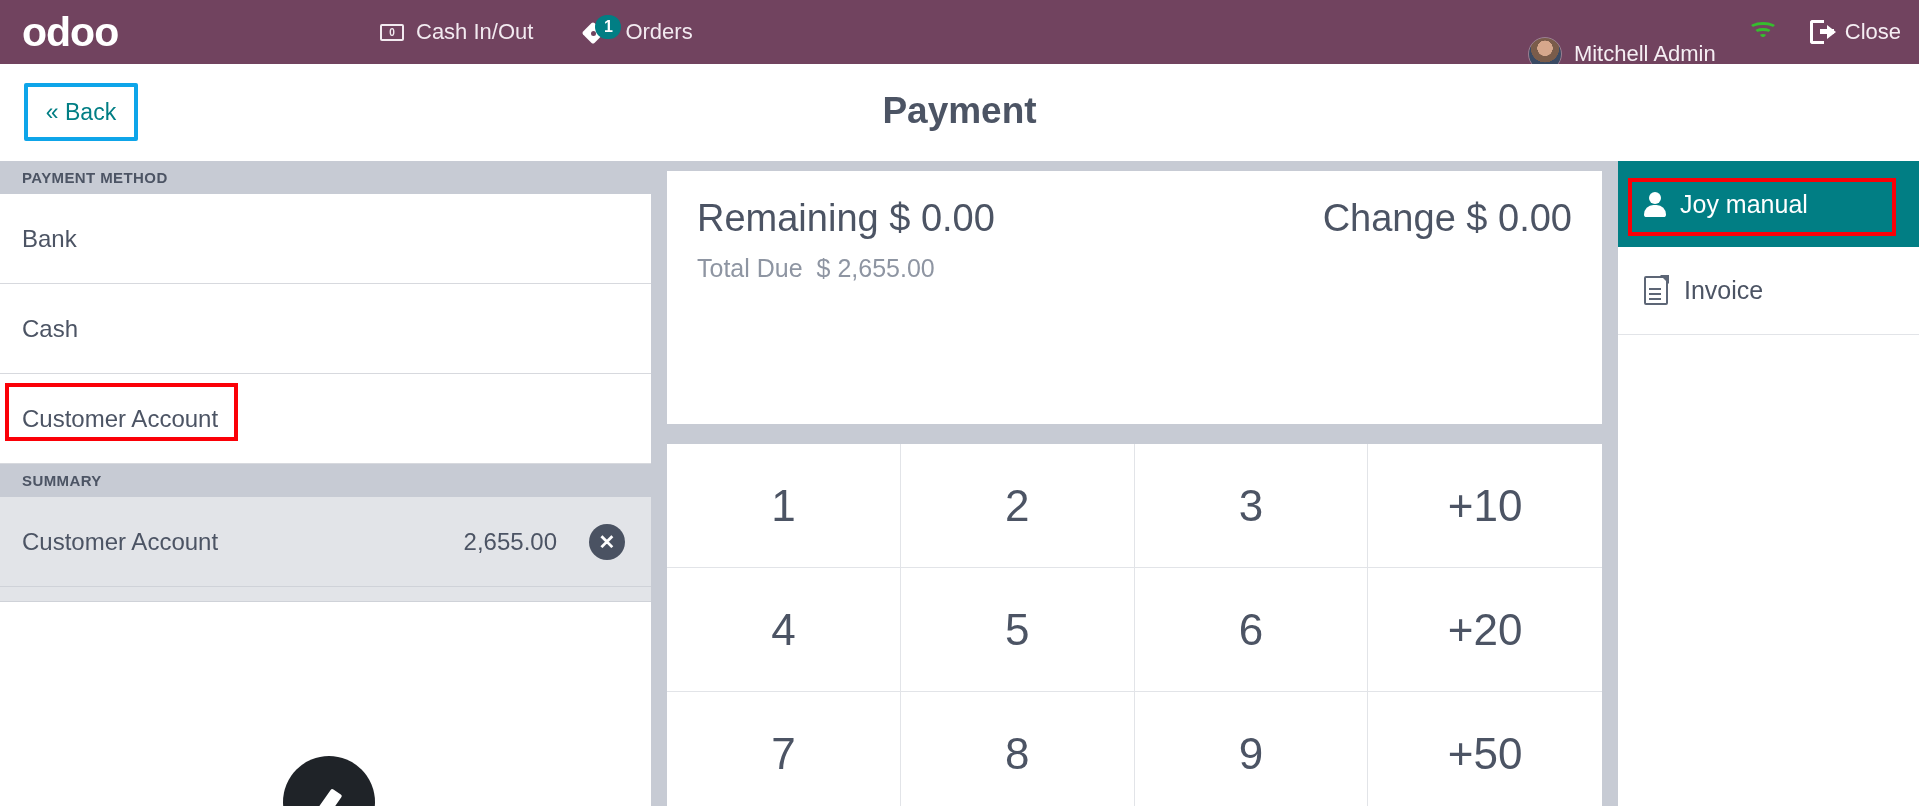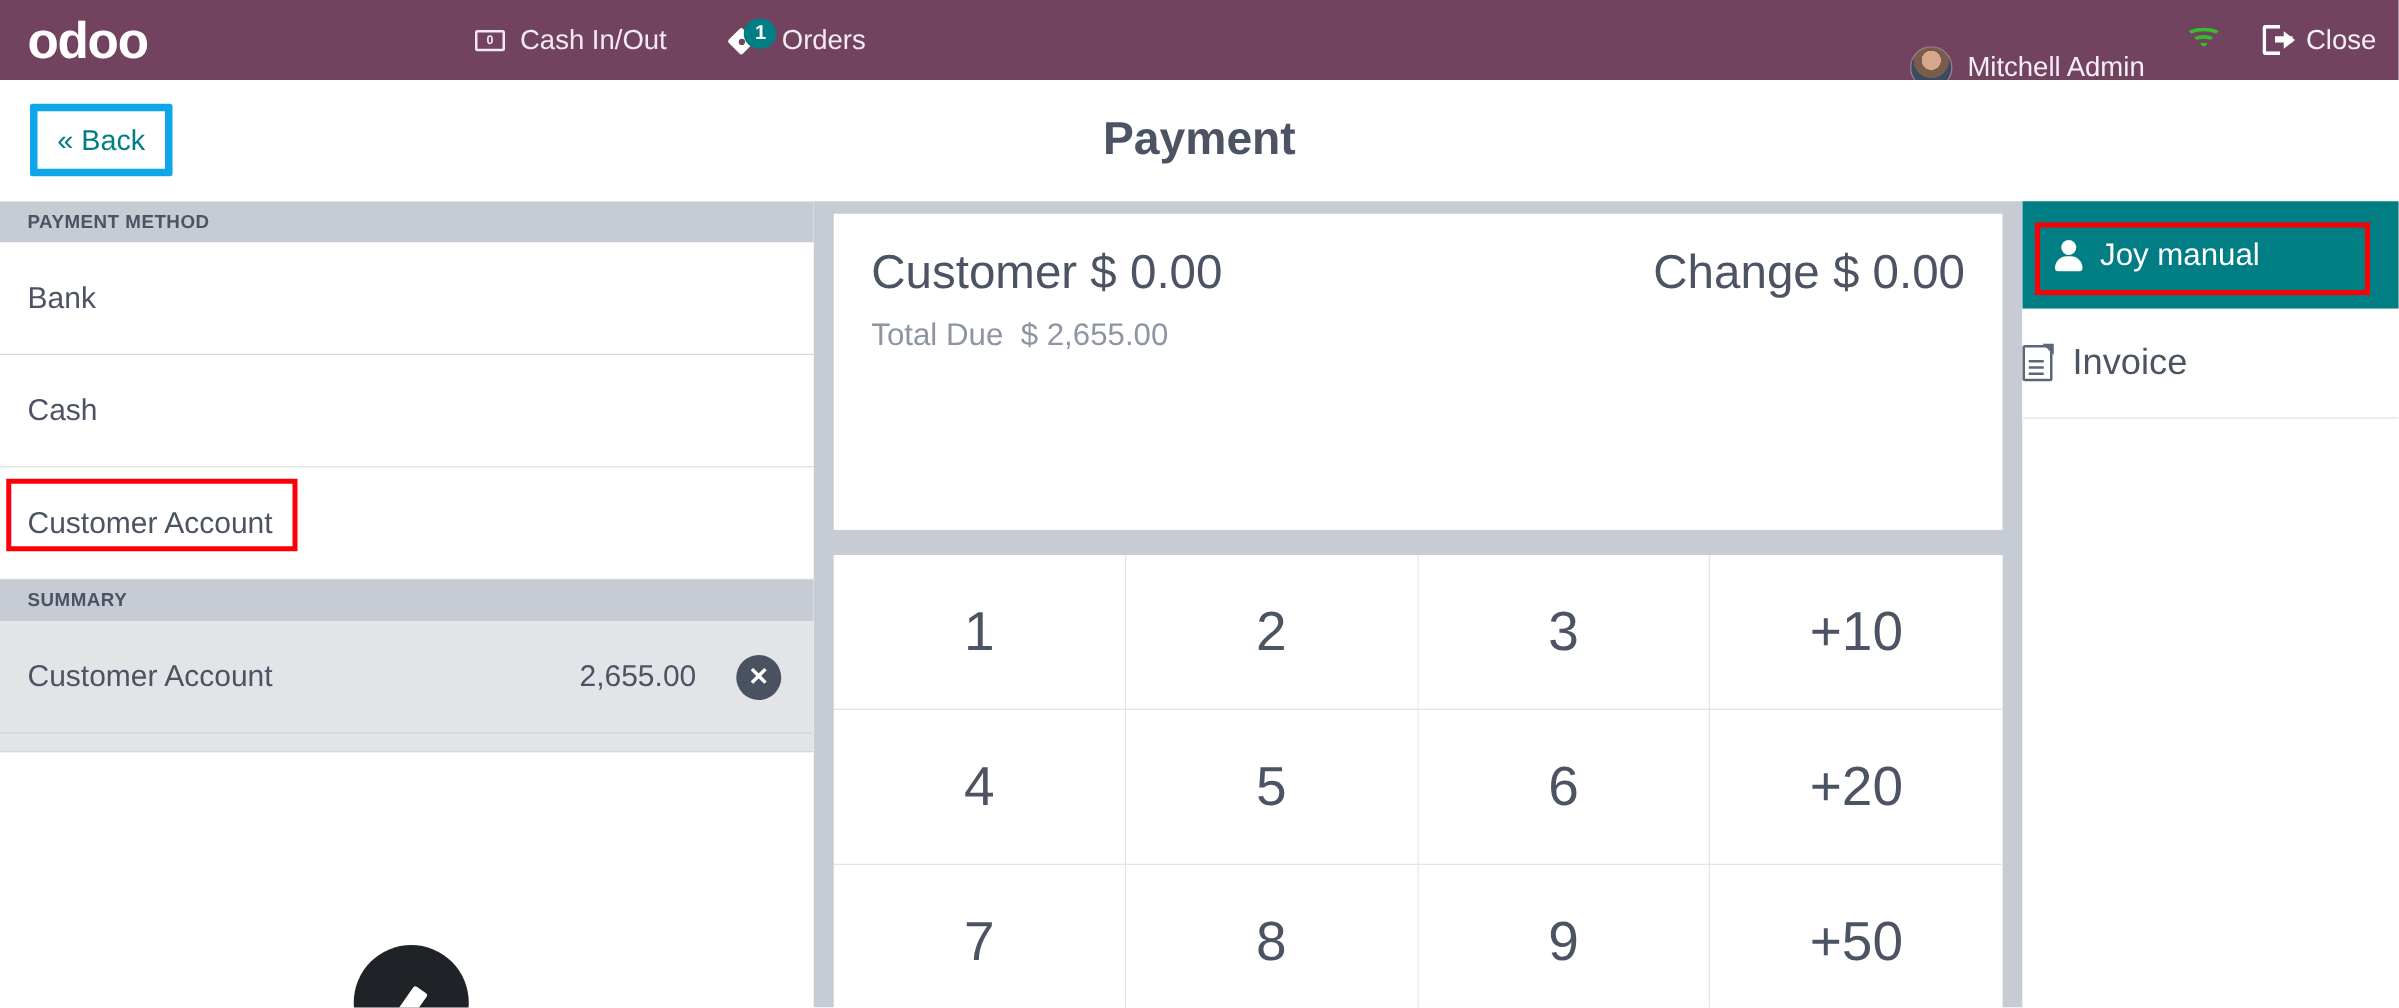--- a/index.html
+++ b/index.html
@@ -102,21 +102,21 @@
   .close-label { color: #f5eef3; font-size: 22px; }
 
   
   .subheader {
     position: absolute; left: 0; top: 64px; width: 1919px; height: 97px;
     background: #ffffff;
   }
   .back-btn {
     position: absolute; left: 24px; top: 19px;
     width: 114px; height: 58px;
-    border: 6px solid #0ea5e9; background: #ffffff; border-radius: 2px;
+    border: 4px solid #0ea5e9; background: #ffffff; border-radius: 2px;
     display: flex; align-items: center; justify-content: center;
     color: #017e84; font-size: 23px; cursor: pointer;
   }
   .page-title {
     position: absolute; left: 0; top: 26px; width: 1919px;
     text-align: center; color: #4c5464;
     font-size: 37px; font-weight: 700;
   }
 
   
@@ -201,21 +201,21 @@
   .icon-person .head {
     position: absolute; left: 5px; top: 0; width: 12px; height: 12px;
     border-radius: 50%; background: #ffffff;
   }
   .icon-person .body {
     position: absolute; left: 0; top: 13px; width: 22px; height: 12px;
     border-radius: 11px 11px 3px 3px; background: #ffffff;
   }
   .invoice-btn {
     height: 88px; display: flex; align-items: center; gap: 16px;
-    color: #4c5464; font-size: 29px;
+    padding-left: 26px; color: #4c5464; font-size: 25px;
     cursor: pointer; background: #ffffff;
     border-bottom: 1px solid #e2e4e8;
   }
   .icon-doc {
     width: 24px; height: 29px; position: relative; flex: 0 0 auto;
   }
   .icon-doc .sheet {
     position: absolute; inset: 0; border: 2px solid #5d6676; border-radius: 2px;
     background: #ffffff;
   }
@@ -316,21 +316,21 @@
     </div>
     <div class="summary-spacer"></div>
     <div class="left-blank"></div>
 
   </div>
 
   <div class="center-panel">
     <div class="totals-card">
       <div class="totals-row">
         <div class="remaining">
-          <span>Customer</span>
+          <span>Remaining</span>
           <span>$ 0.00</span>
         </div>
         <div class="change">
           <span>Change</span>
           <span>$ 0.00</span>
         </div>
       </div>
       <div class="total-due">
         <span>Total Due</span>
         &nbsp;<span>$ 2,655.00</span>

